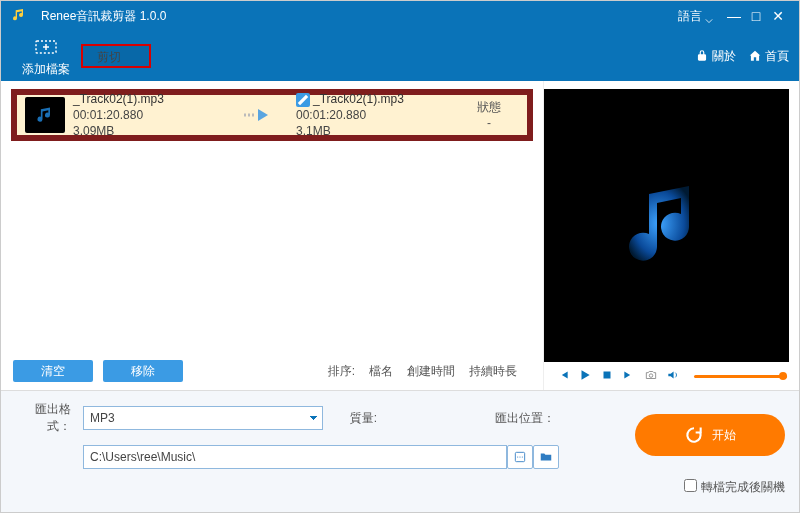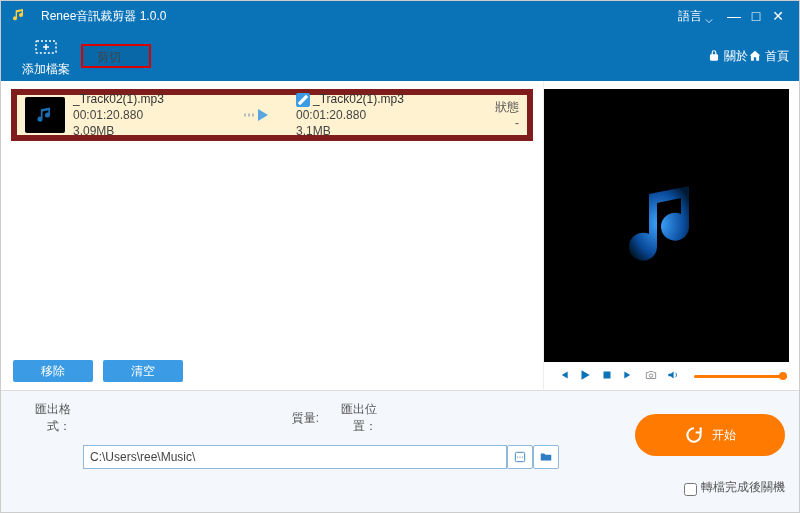--- a/index.html
+++ b/index.html
@@ -9,33 +9,33 @@
 .titlebar .appicon svg{width:16px;height:16px}
 .titlebar .title{margin-left:14px;font-size:12px}
 .titlebar .spacer{flex:1}
 .titlebar .lang{margin-right:10px;cursor:pointer;display:flex;align-items:flex-end}
 .titlebar .winbtn{width:22px;text-align:center;cursor:pointer;font-size:14px}
 .toolbar{height:50px;background:#0a73b8;display:flex;align-items:center;padding:0 10px;color:#fff}
 .tbtn{width:70px;height:48px;display:flex;flex-direction:column;align-items:center;justify-content:center;cursor:pointer}
 .tbtn svg{width:24px;height:24px;fill:#fff;stroke:#fff}
 .tbtn .lbl{margin-top:2px;font-size:12px}
 .tbtn.sel{border:2px solid #d80000;background:#0868a8}
-.tright{display:flex;align-items:flex-end;}
+.tright{display:flex;align-items:flex-end;gap:12px}
 .tright .link{display:flex;align-items:center;cursor:pointer;color:#fff}
 .tright .link svg{width:14px;height:14px;fill:#fff;margin-right:3px}
 .main{flex:1;display:flex;min-height:0}
 .left{flex:1;display:flex;flex-direction:column;background:#fff;border-right:1px solid #eee}
 .filelist{flex:1;overflow:auto;padding:8px 10px}
 .row{height:52px;background:#fff2d1;display:flex;align-items:center;padding:0 8px;border:6px solid #7f1d1d}
 .row .thumb{width:40px;height:36px;background:#000;border-radius:2px;display:flex;align-items:center;justify-content:center}
 .row .thumb svg{width:20px;height:20px}
 .row .col{flex:1;padding:0 8px;line-height:16px;color:#444}
 .row .fname{color:#333}
 .row .arrow{width:52px;display:flex;justify-content:center}
-.row .statuscol{width:60px;text-align:right;color:#555;line-height:16px}
+.row .statuscol{width:60px;text-align:center;color:#555;line-height:16px}
 .listbtns{display:flex;gap:10px;padding:8px 12px;align-items:center}
 .bluebtn{width:80px;height:22px;background:#3b9be4;color:#fff;border:none;border-radius:2px;cursor:pointer;font-size:12px}
 .sorts{margin-left:auto;display:flex;align-items:center;gap:14px;color:#555;padding-right:14px}
 .sorts span{cursor:pointer}
 .right{width:255px;display:flex;flex-direction:column;background:#fff}
 .preview{flex:1;background:#000;margin:8px 10px 0 0;display:flex;align-items:center;justify-content:center}
 .preview svg{width:120px;height:120px}
 .player{height:28px;display:flex;align-items:center;gap:8px;padding:0 12px;color:#0a73b8}
 .pbtn svg{width:14px;height:14px;fill:#0a73b8;cursor:pointer}
 .pbtn.cam svg{fill:#888}
@@ -44,21 +44,21 @@
 .bottom{border-top:1px solid #ddd;background:#f4f7fb;padding:10px 14px 16px;display:grid;grid-template-columns:60px 240px 50px 170px 1fr;grid-template-rows:auto auto auto;gap:10px 8px;align-items:center}
 .sel,.inp{height:24px;border:1px solid #8fb8de;background:#fff;color:#444;padding:0 6px;font-size:12px}
 .sel{appearance:none;padding-right:20px;background-image:linear-gradient(45deg,transparent 50%,#0a73b8 50%),linear-gradient(135deg,#0a73b8 50%,transparent 50%);background-position:right 8px center,right 4px center;background-size:4px 4px;background-repeat:no-repeat}
 .lblcell{color:#555;text-align:right;padding-right:4px}
 .pathrow{display:flex;align-items:flex-end}
 .pathrow .inp{flex:1}
 .iconbtn{width:26px;height:24px;border:1px solid #8fb8de;background:#fff;display:flex;align-items:center;justify-content:center;cursor:pointer;border-radius:2px}
 .iconbtn svg{width:14px;height:14px;fill:#2f7cc2}
 .start{grid-column:5;grid-row:1/3;justify-self:end;width:150px;height:42px;background:#ff7a00;border:none;border-radius:21px;color:#fff;font-size:18px;display:flex;align-items:center;justify-content:center;gap:8px;cursor:pointer}
 .start svg{width:20px;height:20px;fill:#fff}
-.chkrow{grid-column:5;grid-row:3;display:flex;align-items:flex-end;gap:4px;justify-self:end;color:#555}
+.chkrow{grid-column:5;grid-row:3;display:flex;align-items:flex-start;gap:4px;justify-self:end;color:#555}
 .chkrow input{cursor:pointer}
 </style>
 </head>
 <body>
 
 <div class="window">
 
   <div class="titlebar">
     <span class="appicon">
       <svg viewBox="0 0 24 24">
@@ -140,22 +140,28 @@
             <div>00:01:20.880</div>
             <div>3.1MB</div>
           </div>
           <div class="statuscol">
             <div>狀態</div>
             <div>-</div>
           </div>
         </div>
       </div>
       <div class="listbtns">
+        <button class="bluebtn">清空</button>
         <button class="bluebtn">移除</button>
-        <button class="bluebtn">清空</button>
+        <div class="sorts">
+          <span>排序:</span>
+          <span>檔名</span>
+          <span>創建時間</span>
+          <span>持續時長</span>
+        </div>
       </div>
     </div>
     <div class="right">
       <div class="preview">
         <svg viewBox="0 0 120 120">
           <defs>
               <radialGradient id="g" cx="50%" cy="50%" r="60%">
                 <stop offset="0%" stop-color="#3fa5ff"></stop>
                 <stop offset="70%" stop-color="#0a4a9a"></stop>
                 <stop offset="100%" stop-color="#001a33"></stop>
@@ -187,20 +193,21 @@
             </svg></span>
         <div class="volslider">
             <div class="knob"></div>
           </div>
       </div>
     </div>
   </div>
 
   <div class="bottom">
     <span class="lblcell">匯出格式：</span>
+    <select class="sel"><option>MP3</option></select>
     <span class="lblcell">質量:</span>
     <button class="start">
       <svg viewBox="0 0 24 24">
           <path d="M12 4a8 8 0 1 0 7.4 5" fill="none" stroke="#fff" stroke-width="2.5"></path>
           <path d="M20 3v6h-6" fill="none" stroke="#fff" stroke-width="2.5"></path>
         </svg>
       <span>开始</span>
     </button>
 
     <span class="lblcell">匯出位置：</span>

